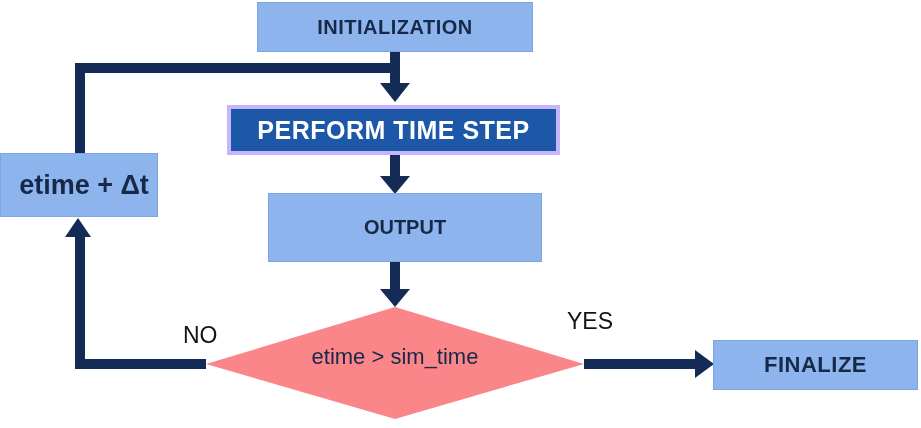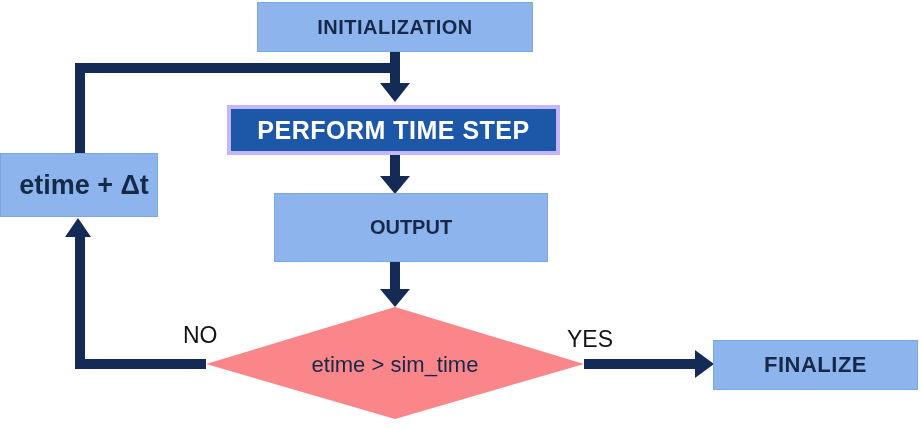--- a/index.html
+++ b/index.html
@@ -26,32 +26,32 @@
   .light{
     background:var(--box-light);color:var(--text-navy);
     border:1px solid #7BA7E0;
   }
   .dark{
     background:var(--box-dark);color:var(--text-white);
     border:4px solid #c4b5fd;font-weight:bold;
   }
   #node-initialization{left:257px;top:2px;width:276px;height:50px;font-size:20px;letter-spacing:.5px;}
   #node-perform-time-step{left:227px;top:105px;width:333px;height:50px;font-size:25px;letter-spacing:.5px;}
-  #node-output{left:274px;top:193px;width:274px;height:69px;font-size:20px;line-height:1.45;}
+  #node-output{left:268px;top:193px;width:274px;height:69px;font-size:20px;line-height:1.45;}
   #node-increment{left:0;top:153px;width:158px;height:64px;font-size:27px;font-weight:bold;padding-left:10px;}
   #node-finalize{left:713px;top:340px;width:205px;height:50px;font-size:22px;letter-spacing:.5px;justify-content:center;}
   .decision-text{
-    position:absolute;left:295px;top:352px;width:200px;text-align:center;
+    position:absolute;left:295px;top:344px;width:200px;text-align:center;
     font-size:22px;color:var(--text-navy);
   }
   .edge-label{
     position:absolute;color:var(--label-dark);font-size:23px;
   }
   #label-no{left:183px;top:322px;}
-  #label-yes{left:567px;top:326px;}
+  #label-yes{left:567px;top:308px;}
 </style>
 </head>
 <body>
 
 <div class="canvas">
 
   <svg class="layer" viewBox="0 0 921 428">
 
     <rect class="connector" x="390" y="50" width="10" height="33"></rect>
     <polygon class="connector" points="380,83 410,83 395,102"></polygon>

